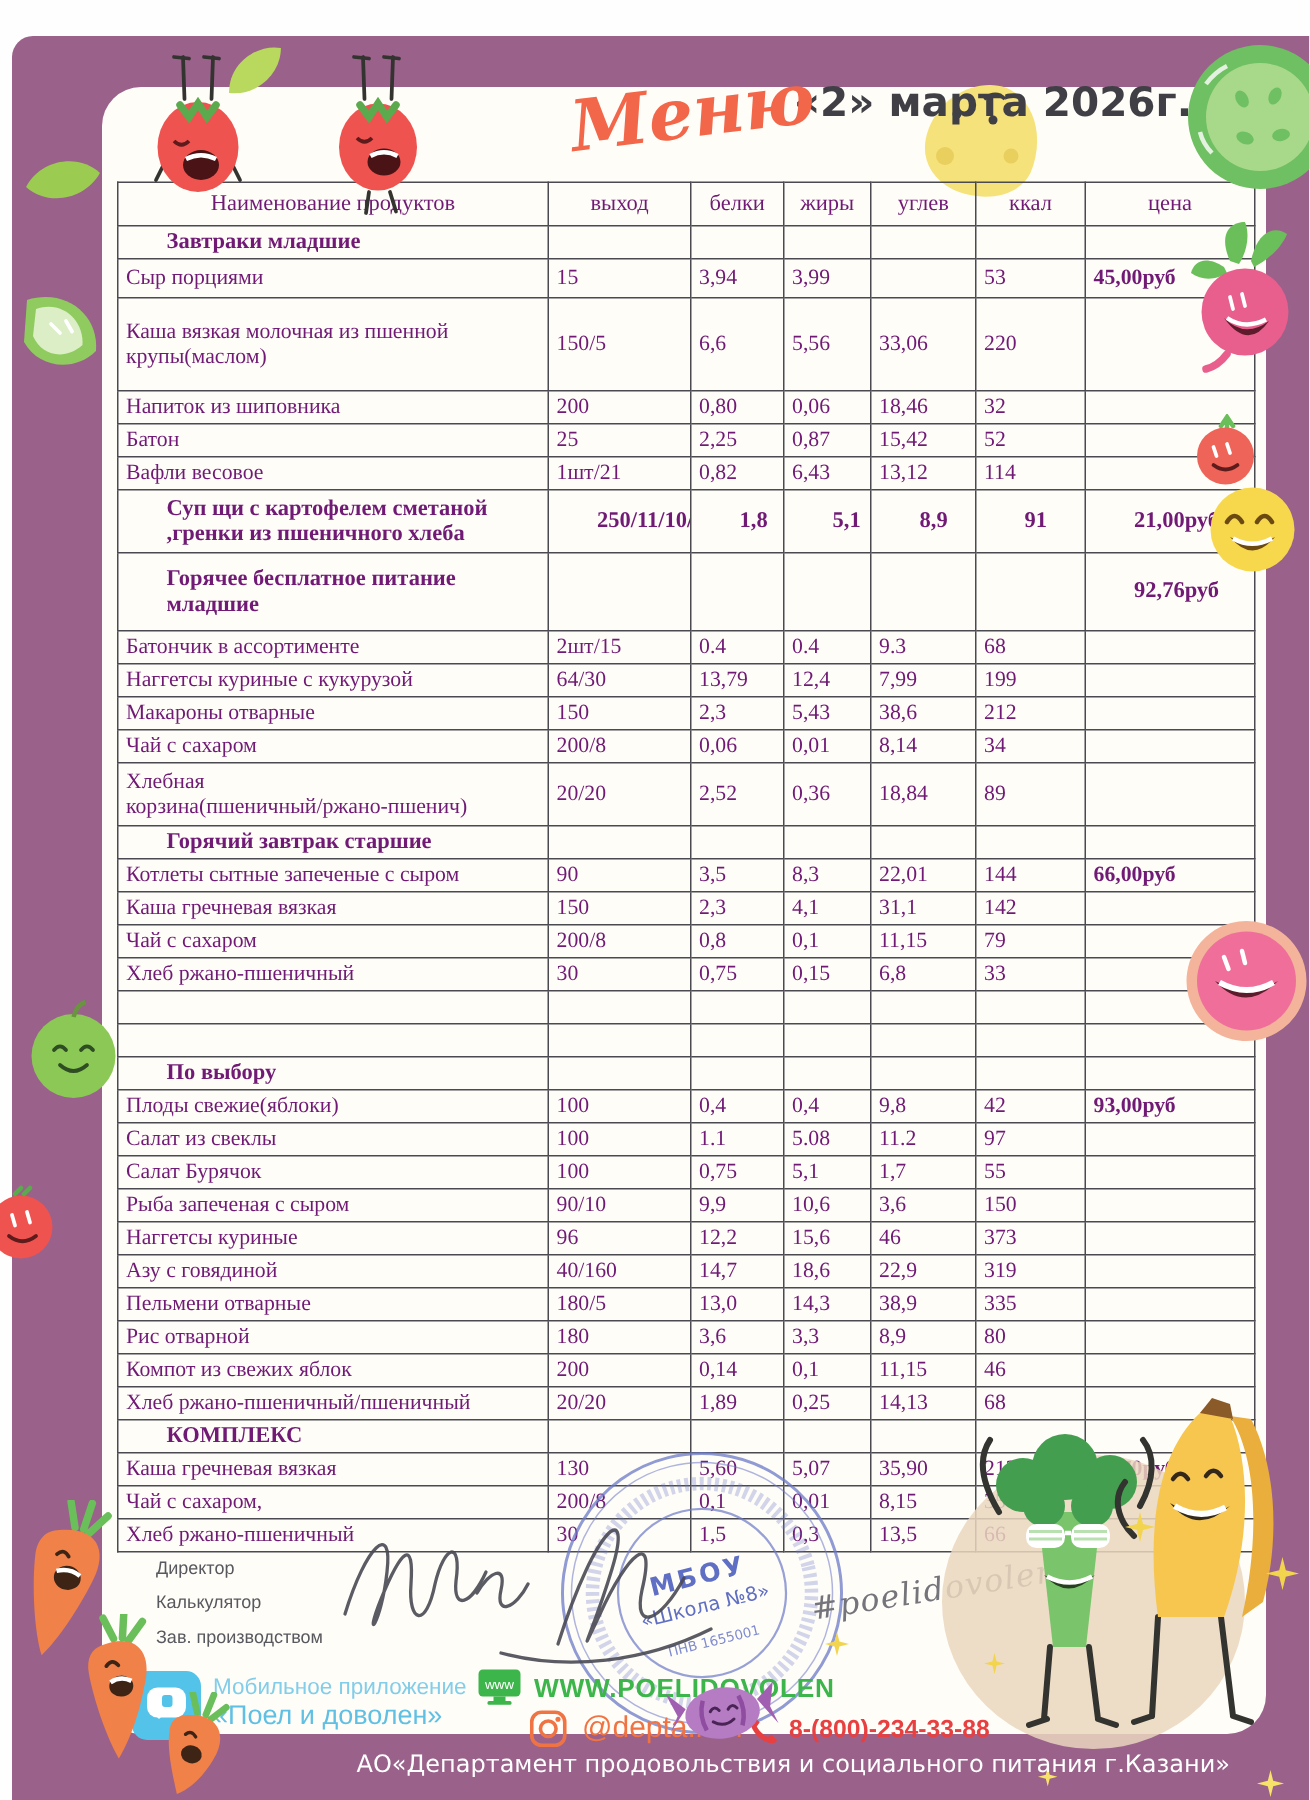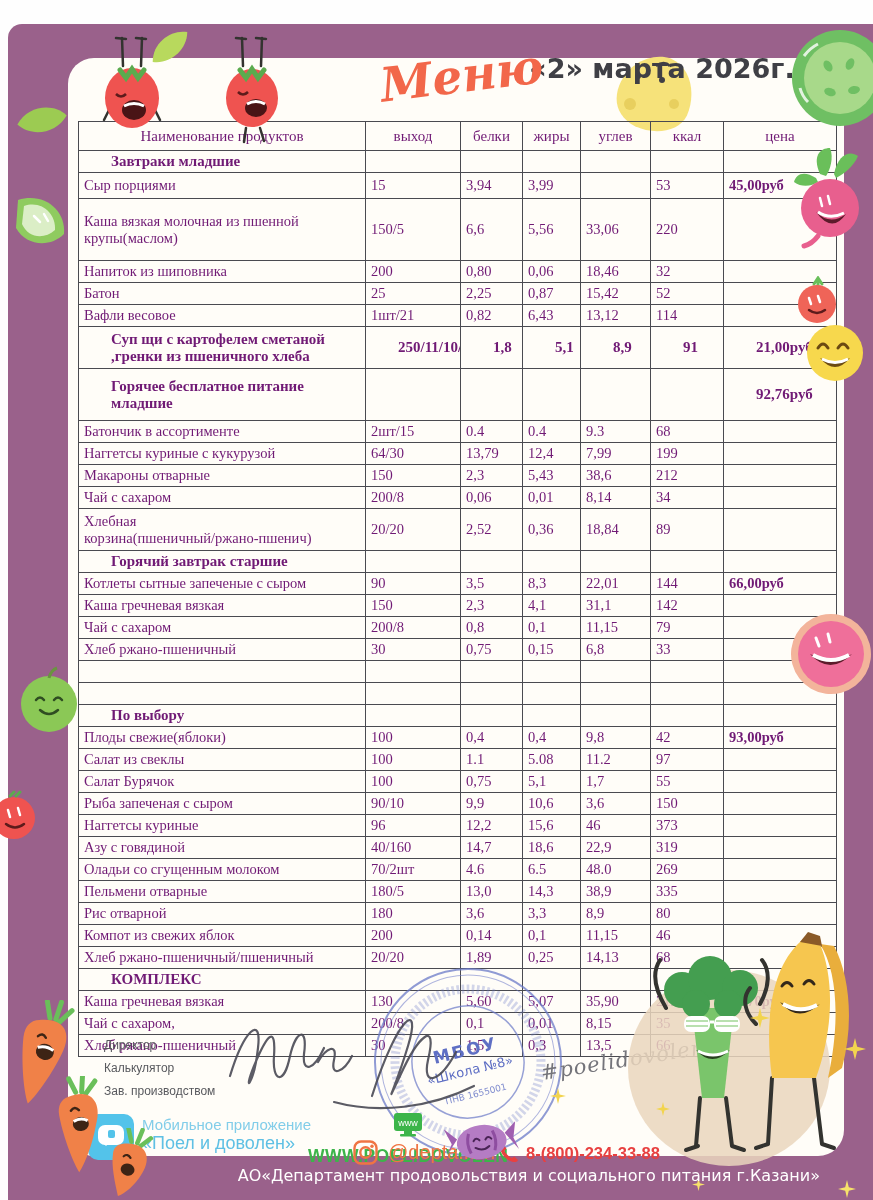--- a/index.html
+++ b/index.html
@@ -40,21 +40,21 @@
 
   .app-icon{position:absolute;left:88px;top:1114px;width:46px;height:46px;border-radius:10px;
         background:#53c3ea;z-index:3;}
   .app-bubble{position:absolute;left:10px;top:11px;width:26px;height:20px;background:#fff;border-radius:7px;}
   .app-bubble:after{content:"";position:absolute;left:4px;bottom:-5px;border:4px solid transparent;
         border-top-color:#fff;}
   .app-thumb{position:absolute;left:10px;top:5px;width:7px;height:8px;background:#53c3ea;border-radius:2px;}
   .app-lines{position:absolute;left:142px;top:1116px;z-index:3;font-family:"Liberation Sans",sans-serif;}
   .app-line1{font-size:15px;color:#82cde9;}
   .app-line2{font-size:18px;color:#5fc0e4;}
-  .www-row{position:absolute;left:308px;top:1112px;z-index:3;display:flex;align-items:center;gap:8px;flex-direction:column;}
+  .www-row{position:absolute;left:318px;top:1112px;z-index:3;display:flex;align-items:center;gap:8px;}
   .www-text{font-family:"Liberation Sans",sans-serif;font-weight:bold;font-size:17.5px;color:#3cb54a;letter-spacing:.5px;}
   .ig-row{position:absolute;left:320px;top:1140px;z-index:3;display:flex;align-items:center;gap:10px;padding-left:33px;}
   .ig-text{font-family:"Liberation Sans",sans-serif;font-size:20px;color:#f07443;}
   .phone-row{position:absolute;left:498px;top:1142px;z-index:3;display:flex;align-items:center;gap:6px;}
   .phone-text{font-family:"Liberation Sans",sans-serif;font-weight:bold;font-size:16.5px;color:#e84040;}
 
   .bottom-bar-label{position:absolute;left:60px;width:760px;top:1166px;z-index:7;text-align:right;
         font-family:"DejaVu Sans",sans-serif;font-size:16px;color:#ffffff;}
 
   
@@ -346,29 +346,20 @@
         <tr>
           <td class="name-cell">Азу с говядиной</td>
           <td class="num-cell">40/160</td>
           <td class="num-cell">14,7</td>
           <td class="num-cell">18,6</td>
           <td class="num-cell">22,9</td>
           <td class="num-cell">319</td>
           <td class="price-cell"></td>
         </tr>
         <tr>
-          <td class="name-cell">Оладьи  со сгущенным молоком</td>
-          <td class="num-cell">70/2шт</td>
-          <td class="num-cell">4.6</td>
-          <td class="num-cell">6.5</td>
-          <td class="num-cell">48.0</td>
-          <td class="num-cell">269</td>
-          <td class="price-cell"></td>
-        </tr>
-        <tr>
           <td class="name-cell">Пельмени отварные</td>
           <td class="num-cell">180/5</td>
           <td class="num-cell">13,0</td>
           <td class="num-cell">14,3</td>
           <td class="num-cell">38,9</td>
           <td class="num-cell">335</td>
           <td class="price-cell"></td>
         </tr>
         <tr>
           <td class="name-cell">Рис отварной</td>

